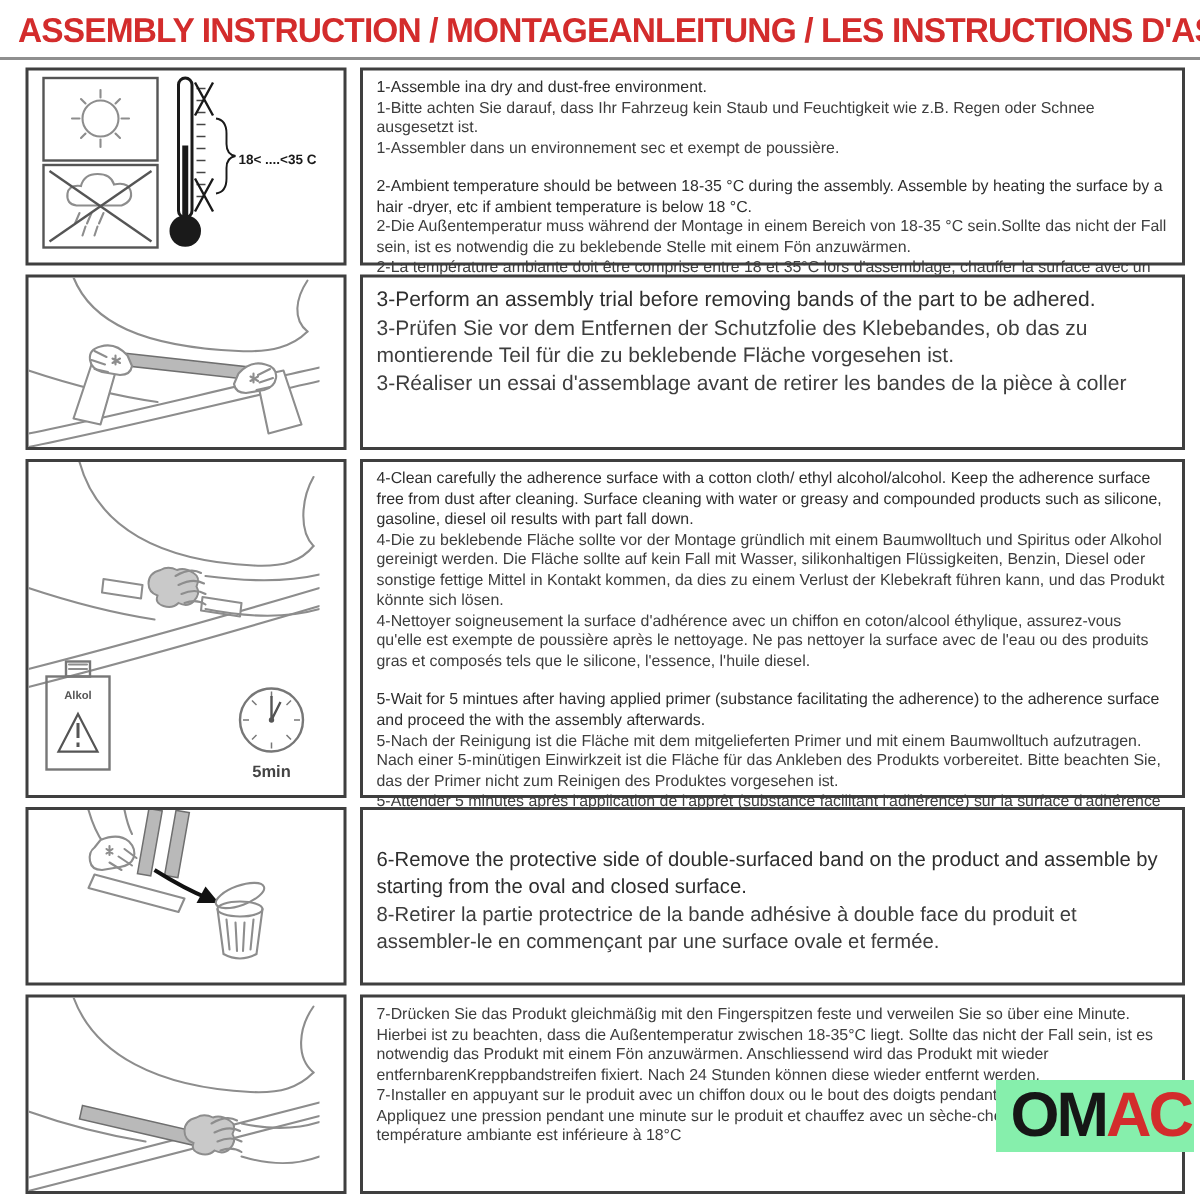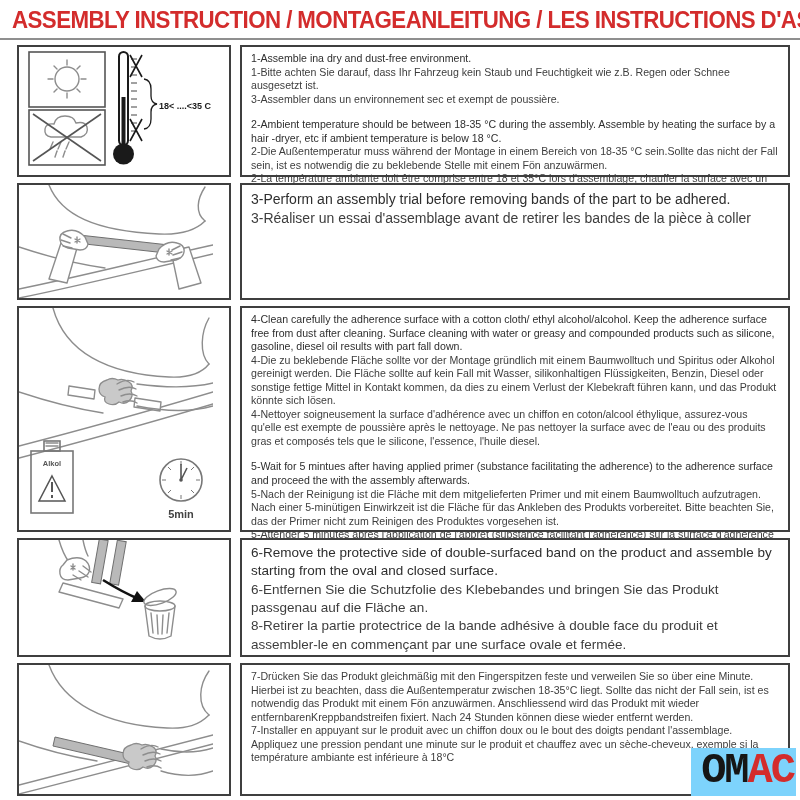--- a/index.html
+++ b/index.html
@@ -9,26 +9,26 @@
        color:#d32c2c;letter-spacing:-0.6px;transform:scaleX(0.97);white-space:nowrap}
   .hline{border:none;border-top:2px solid #8f8f8f;margin:4px 0 5px}
   .row{display:flex;margin:0 10px 6px 17px;gap:9px}
   .cimg{flex:none;width:214px;border:2px solid #3f3f3f;box-sizing:border-box;
         background:#fff;overflow:hidden}
   .ctxt{flex:1;border:2px solid #3f3f3f;box-sizing:border-box;padding:5px 9px;background:#fff}
   .r1{height:132px}.r2{height:117px}.r3{height:226px}.r4{height:119px}.r5{height:133px}
   .small{font-size:10.6px;line-height:1.28}
   .mid{font-size:14px;line-height:1.33}
   .mid2{font-size:13.5px;line-height:1.36}
-  .pt26{}.pt10{padding-top:4px}
+  .pt26{}.pt10{padding-top:24px}
   p{margin:0}
   .b{font-weight:normal;color:#2e2e2e}
   .sp{height:12px}
-  .logo{position:absolute;top:748px;right:4px;background:#7dd3fc;padding:2px 2px 4px 10px;
-        font-family:Liberation Mono, monospace;font-weight:bold;font-size:42px;line-height:1;
+  .logo{position:absolute;top:720px;right:4px;background:#86efac;padding:2px 2px 4px 10px;
+        font-family:Liberation Sans, sans-serif;font-weight:bold;font-size:42px;line-height:1;
         letter-spacing:-2px;z-index:5}
   .logo .lb{color:#161616}.logo .lr{color:#d32c2c}
   svg{display:block}
   svg text{font-family:"Liberation Sans",sans-serif}
   .bx{fill:none;stroke:#555;stroke-width:1.6}
   .ln{fill:none;stroke:#8d8d8d;stroke-width:1.4;stroke-linecap:round}
   .hand{fill:#fff;stroke:#8d8d8d;stroke-width:1.4;stroke-linejoin:round}
   .cloth{fill:#c9c9c9;stroke:#8d8d8d;stroke-width:1.3}
   .strip{fill:#b9b9b9;stroke:#6f6f6f;stroke-width:1}
   .xg{stroke:#555;stroke-width:1.6}
@@ -97,21 +97,21 @@
         <path class="xk" d="M111,8 L123,30 M123,8 L111,30"></path>
         <path class="xk" d="M111,72 L123,94 M123,72 L111,94"></path>
         <path class="bk" d="M125,32 q7,1 7,10 l0,7 q0,7 6,8 q-6,1 -6,8 l0,7 q0,9 -7,10"></path>
         <text x="192" y="62" text-anchor="end" class="tlabel">18&lt; ....&lt;35 C</text>
       </g>
     </svg>
   </div>
   <div class="ctxt small">
     <p class="b">1-Assemble ina dry and dust-free environment.</p>
     <p>1-Bitte achten Sie darauf, dass Ihr Fahrzeug kein Staub und Feuchtigkeit wie z.B. Regen oder Schnee ausgesetzt ist.</p>
-    <p>3-Assembler dans un environnement sec et exempt de poussière.</p>
+    <p>1-Assembler dans un environnement sec et exempt de poussière.</p>
     <div class="sp"></div>
     <p class="b">2-Ambient temperature should be between 18-35 °C  during the assembly. Assemble by heating the surface by a hair -dryer, etc if ambient temperature is below 18 °C.</p>
     <p>2-Die Außentemperatur muss während der Montage in einem Bereich von 18-35 °C  sein.Sollte das nicht der Fall sein, ist es notwendig die zu beklebende Stelle mit einem Fön anzuwärmen.</p>
     <p>2-La température ambiante doit être comprise entre 18 et 35°C lors d'assemblage, chauffer la surface avec un sèche-cheveux par exemple si celle-ci est inférieure à 18°C.</p>
   </div>
 </div>
 
 <div class="row r2">
   <div class="cimg">
     <svg width="194" height="113" viewBox="0 0 194 113">
@@ -132,20 +132,21 @@
       <g>
         <path class="hand" d="M152,66 L170,62 L182,98 L160,104 Z"></path>
         <path class="hand" d="M140,64 q8,-9 18,-6 q8,2 7,9 q-1,6 -8,8 l-12,2 q-7,0 -8,-6 z"></path>
         <path class="ln" d="M161,61 l-8,4 M163,67 l-9,3 M161,73 l-9,2"></path>
         <path class="ln" d="M148,66 l5,3 M153,66 l-5,3 M150,64 l0,6"></path>
       </g>
     </svg>
   </div>
   <div class="ctxt mid pt26">
     <p class="b">3-Perform an assembly trial before removing bands of the part to be adhered.</p>
+    <p>3-Prüfen Sie vor dem Entfernen der Schutzfolie des Klebebandes, ob das zu montierende Teil für die zu beklebende Fläche vorgesehen ist.</p>
     <p>3-Réaliser un essai d'assemblage avant de retirer les bandes de la pièce à coller</p>
   </div>
 </div>
 
 <div class="row r3">
   <div class="cimg">
     <svg width="194" height="220" viewBox="0 0 194 220">
       <g class="ln">
         <path d="M34,0 C46,44 88,66 150,69 C170,70 182,66 190,56"></path>
         <path d="M190,10 C182,24 180,46 190,56"></path>
@@ -219,21 +220,20 @@
       <g>
         <ellipse cx="141" cy="57" rx="17" ry="6.5" class="hand" transform="rotate(-20 141 57)"></ellipse>
         <path class="ln" d="M126,66 l4,30 q11,6 22,0 l4,-30"></path>
         <ellipse cx="141" cy="66" rx="15" ry="5" class="ln"></ellipse>
         <path class="ln" d="M132,73 l2,20 M138,75 l1,19 M144,75 l-1,19 M150,73 l-2,20"></path>
       </g>
     </svg>
   </div>
   <div class="ctxt mid2 pt10">
     <p class="b">6-Remove the protective side of double-surfaced band on the product and assemble by starting from the oval and closed surface.</p>
-    <p>6-Entfernen Sie die Schutzfolie des Klebebandes und bringen Sie das Produkt passgenau auf die Fläche an.</p>
     <p>8-Retirer la partie protectrice de la bande adhésive à double face du produit et assembler-le en commençant par une surface ovale et fermée.</p>
   </div>
 </div>
 
 <div class="row r5">
   <div class="cimg">
     <svg width="194" height="129" viewBox="0 0 194 129">
       <g class="ln">
         <path d="M30,0 C44,38 86,60 148,63 C168,64 180,60 190,50"></path>
         <path d="M190,6 C180,20 178,40 190,50"></path>

